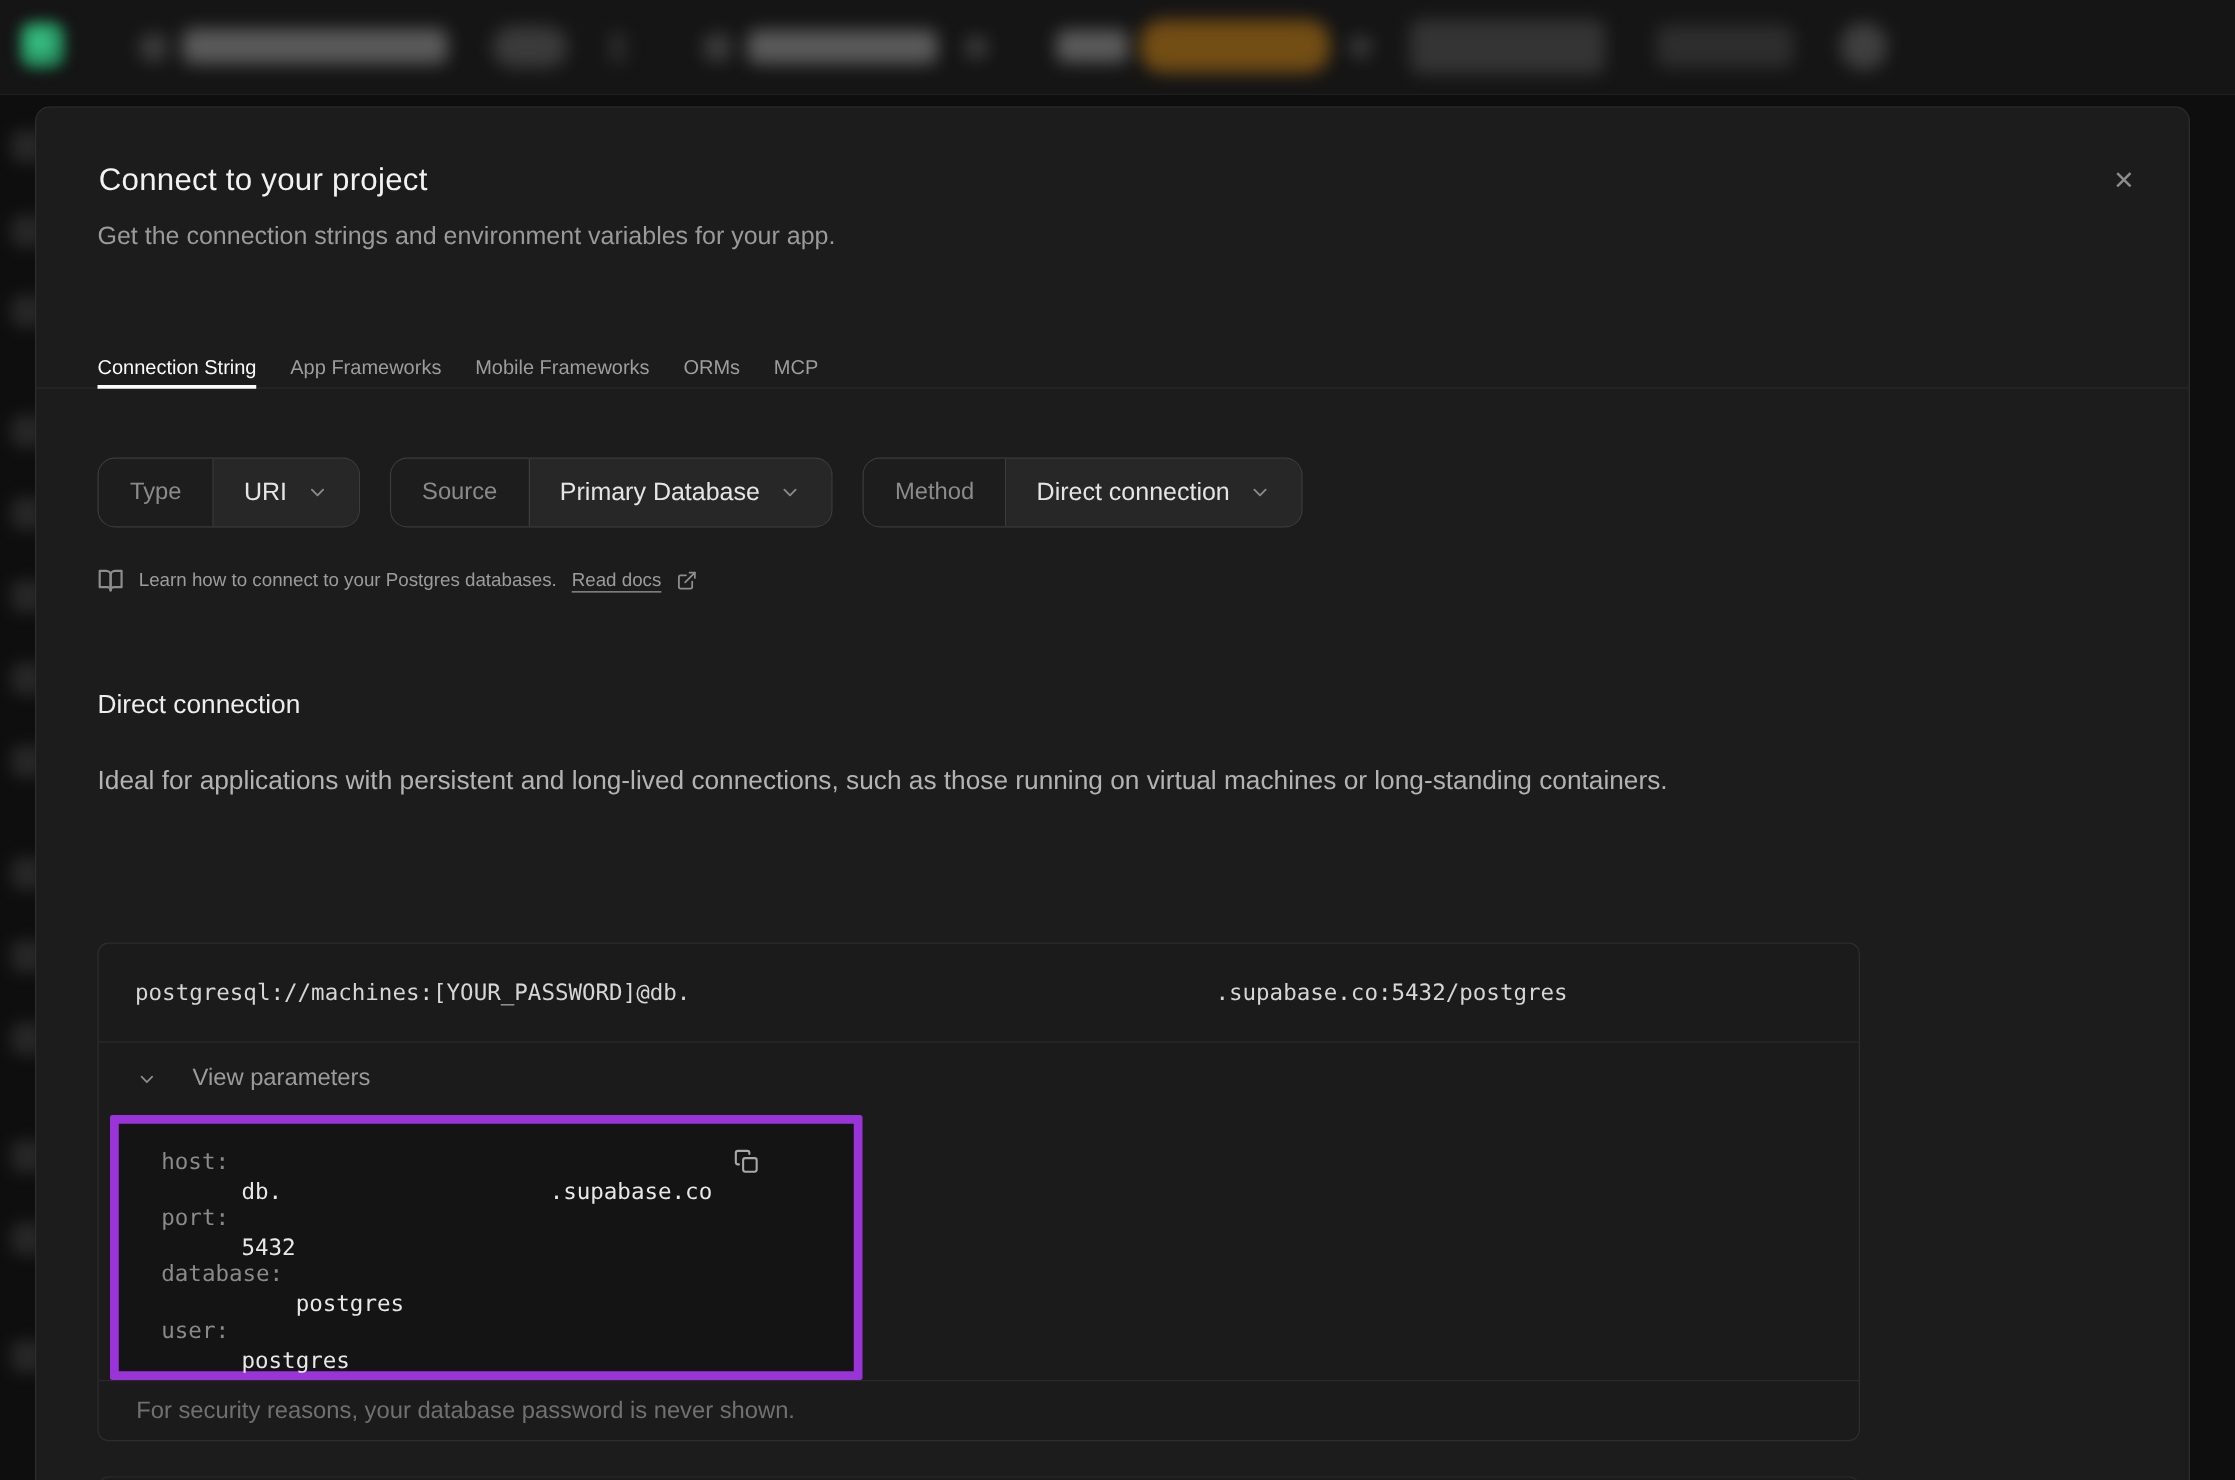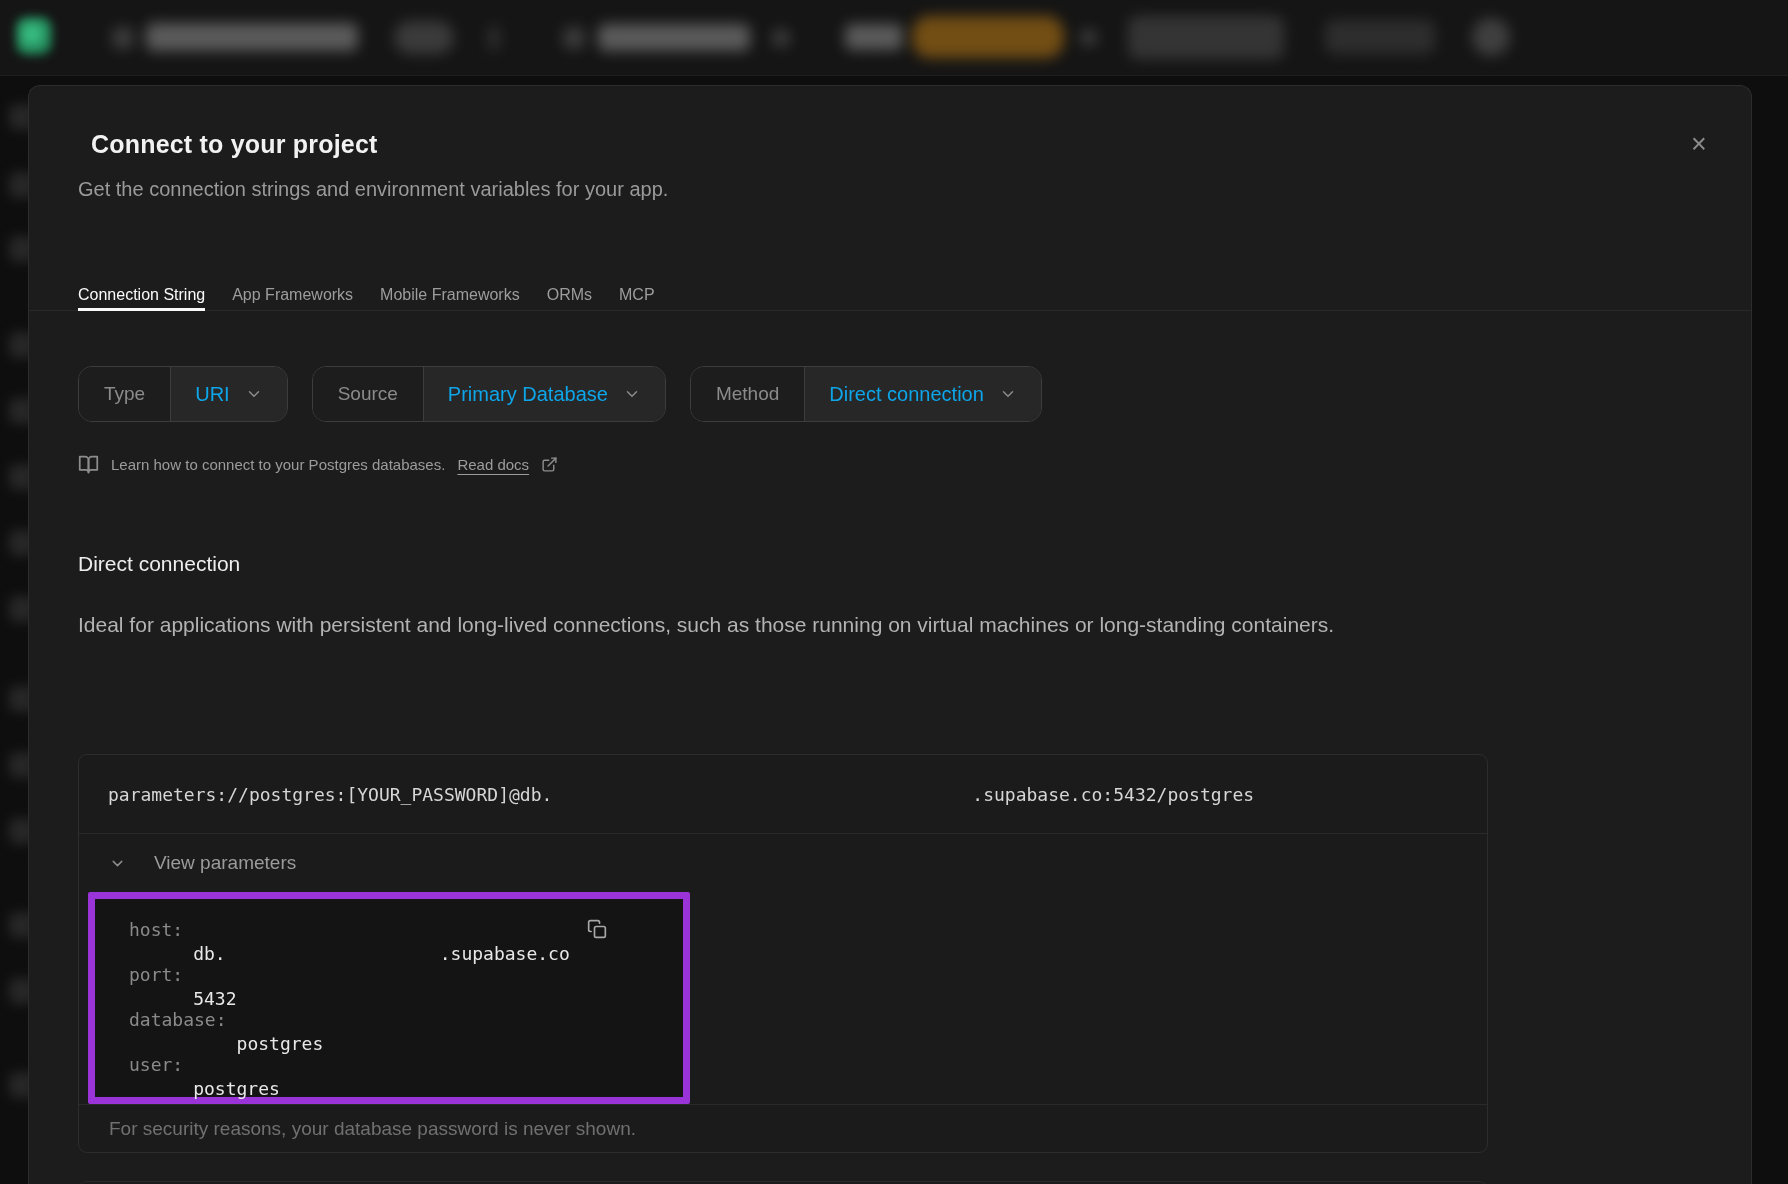--- a/index.html
+++ b/index.html
@@ -18,42 +18,42 @@
 
   
   .side-icons { position:absolute; left:0; top:76px; width:30px; height:1108px; z-index:1; }
   .side-dot { position:absolute; left:9px; width:26px; height:26px; border-radius:7px;
               background:#303030; filter:blur(6px); opacity:.75; }
 
   
   .modal { position:absolute; left:28px; top:85px; width:1724px; height:1099px; z-index:2;
            background:#1c1c1c; border:1px solid #2d2d2d; border-bottom:none;
            border-radius:12px 12px 0 0; }
-  .modal-title { position:absolute; left:62px; top:44px; font-size:25px; font-weight:700;
+  .modal-title { position:absolute; left:50px; top:44px; font-size:25px; font-weight:400;
                  color:#f2f2f2; letter-spacing:.2px; }
   .modal-subtitle { position:absolute; left:49px; top:92px; font-size:20px; color:#9a9a9a; }
   .close-btn { position:absolute; right:34px; top:40px; width:36px; height:36px;
                background:none; border:none; color:#8c8c8c; font-size:27px; line-height:36px;
                text-align:center; cursor:pointer; font-family:"Liberation Sans",sans-serif; }
 
   .tabbar { position:absolute; left:0; right:0; top:168px; height:57px;
             border-bottom:1px solid #292929; padding-left:49px;
             display:flex; gap:27px; align-items:flex-end; }
   .tab { font-size:16px; color:#9d9d9d; padding-bottom:4px; border-bottom:3px solid transparent;
          margin-bottom:-1px; cursor:pointer; white-space:nowrap; }
   .tab.active { color:#fafafa; border-bottom-color:#fafafa; }
 
   
   .selects { position:absolute; left:49px; top:280px; display:flex; gap:24px; }
   .select-group { display:flex; height:56px; border:1px solid #3d3d3d; border-radius:14px;
                   overflow:hidden; background:#1d1d1d; }
   .select-label { display:flex; align-items:center; padding:0 25px; font-size:19px;
                   color:#8b8b8b; background:#1d1d1d; border-right:1px solid #3d3d3d; }
   .select-value { display:flex; align-items:center; gap:15px; padding:0 24px; font-size:20px;
-                  color:#0ea5e9; background:#272727; cursor:pointer; }
+                  color:#e5e5e5; background:#272727; cursor:pointer; }
   .chev { width:18px; height:18px; color:#8b8b8b; flex:none; }
 
   
   .docs-row { position:absolute; left:49px; top:368px; display:flex; align-items:center;
               gap:12px; font-size:15px; color:#9c9c9c; }
   .docs-link { color:#9c9c9c; text-decoration:underline; text-underline-offset:4px; cursor:pointer; }
   .icon16 { width:17px; height:17px; color:#8d8d8d; }
   .icon20 { width:21px; height:21px; color:#8d8d8d; }
 
   
@@ -185,21 +185,21 @@
           <line x1="10" y1="14" x2="21" y2="3"></line>
         </svg>
     </div>
 
     <h2 class="section-heading">Direct connection</h2>
     <p class="section-desc">Ideal for applications with persistent and long-lived connections, such as those running on virtual machines or long-standing containers.</p>
 
     <div class="card">
 
       <div class="code-row mono">
-        <span>parameters://postgres:[YOUR_PASSWORD]@db.</span>
+        <span>postgresql://machines:[YOUR_PASSWORD]@db.</span>
         <span class="gap-redacted-wide"></span>
         <span>.supabase.co:5432/postgres</span>
       </div>
 
       <div class="vp-row">
         <svg class="icon16" viewBox="0 0 24 24" fill="none" stroke="currentColor" stroke-width="2" stroke-linecap="round" stroke-linejoin="round">
             <polyline points="6 9 12 15 18 9"></polyline>
           </svg>
         <span>View parameters</span>
       </div>

